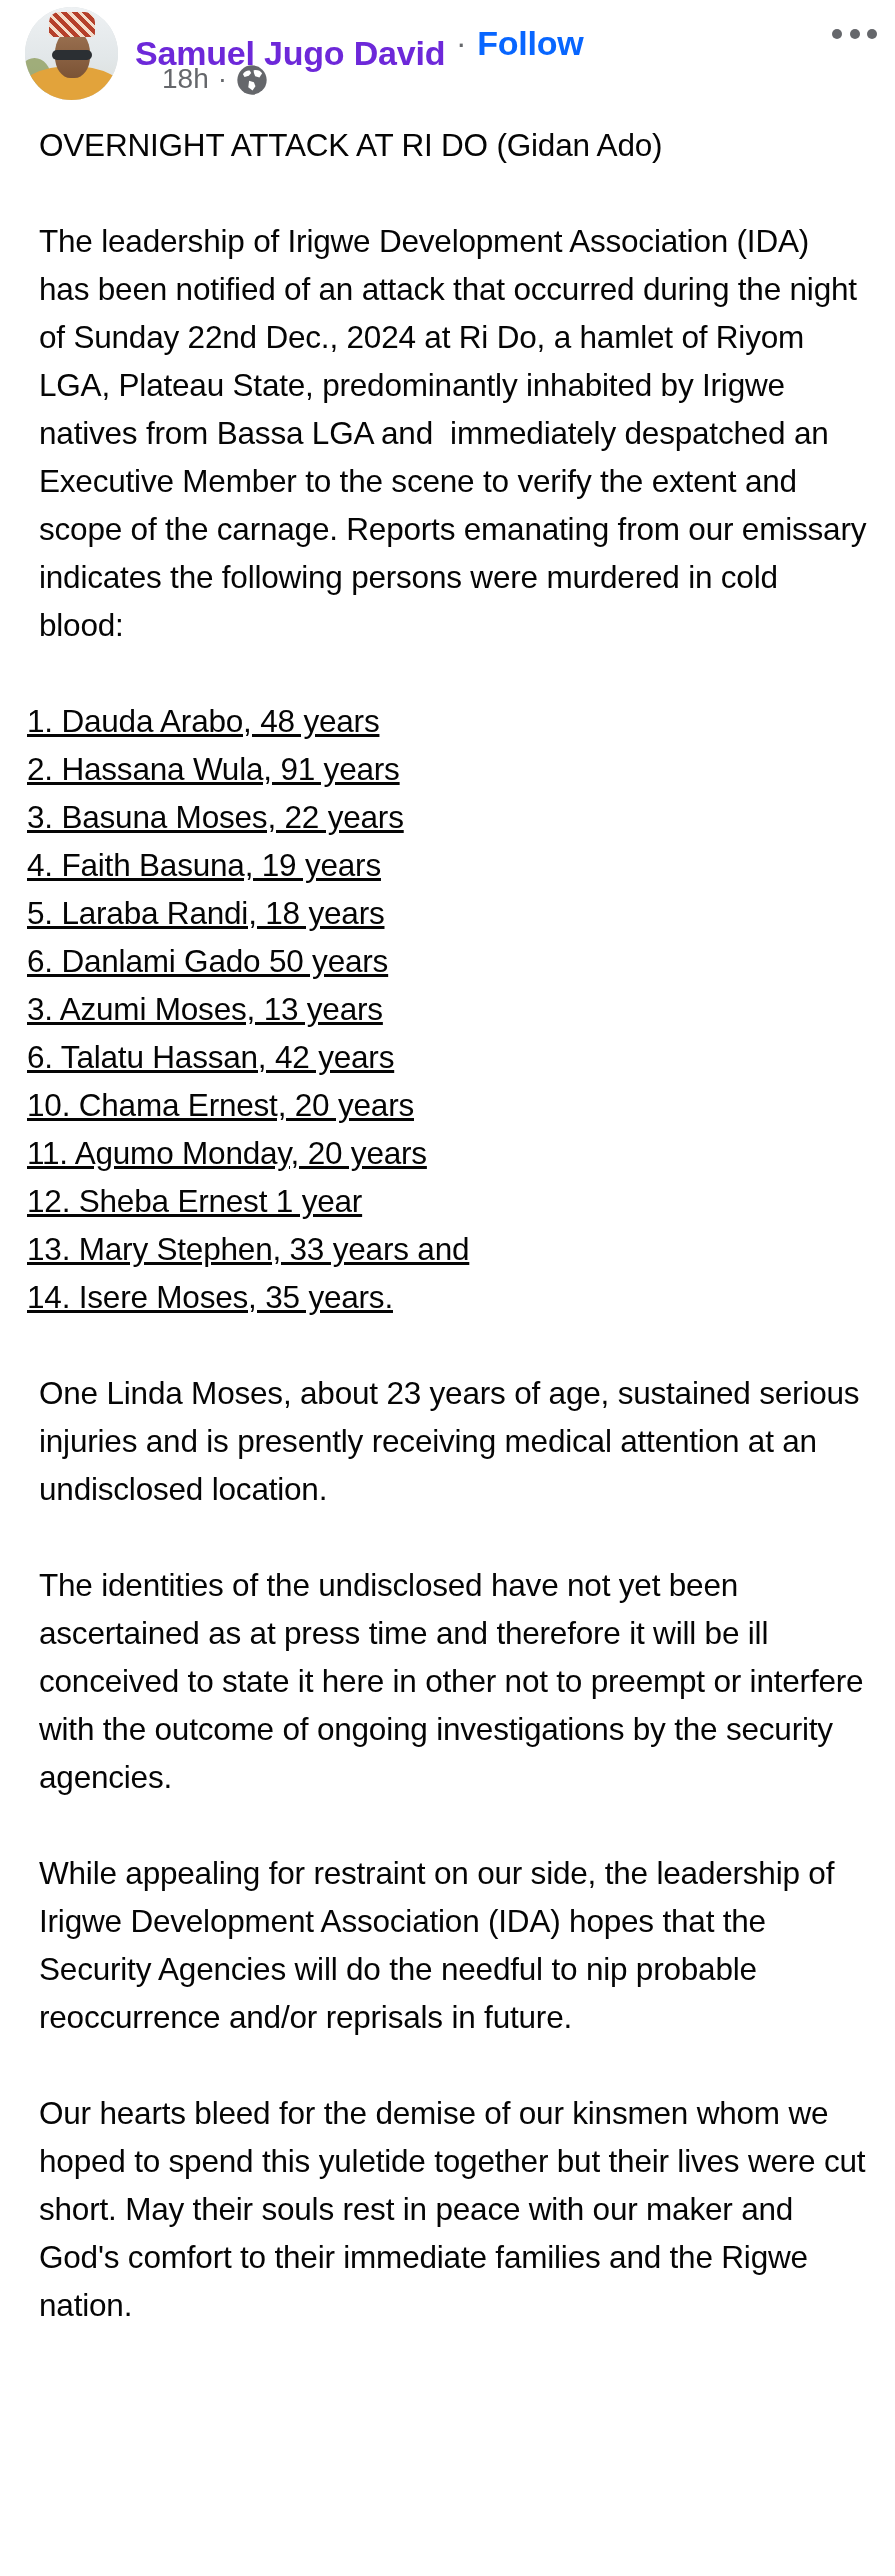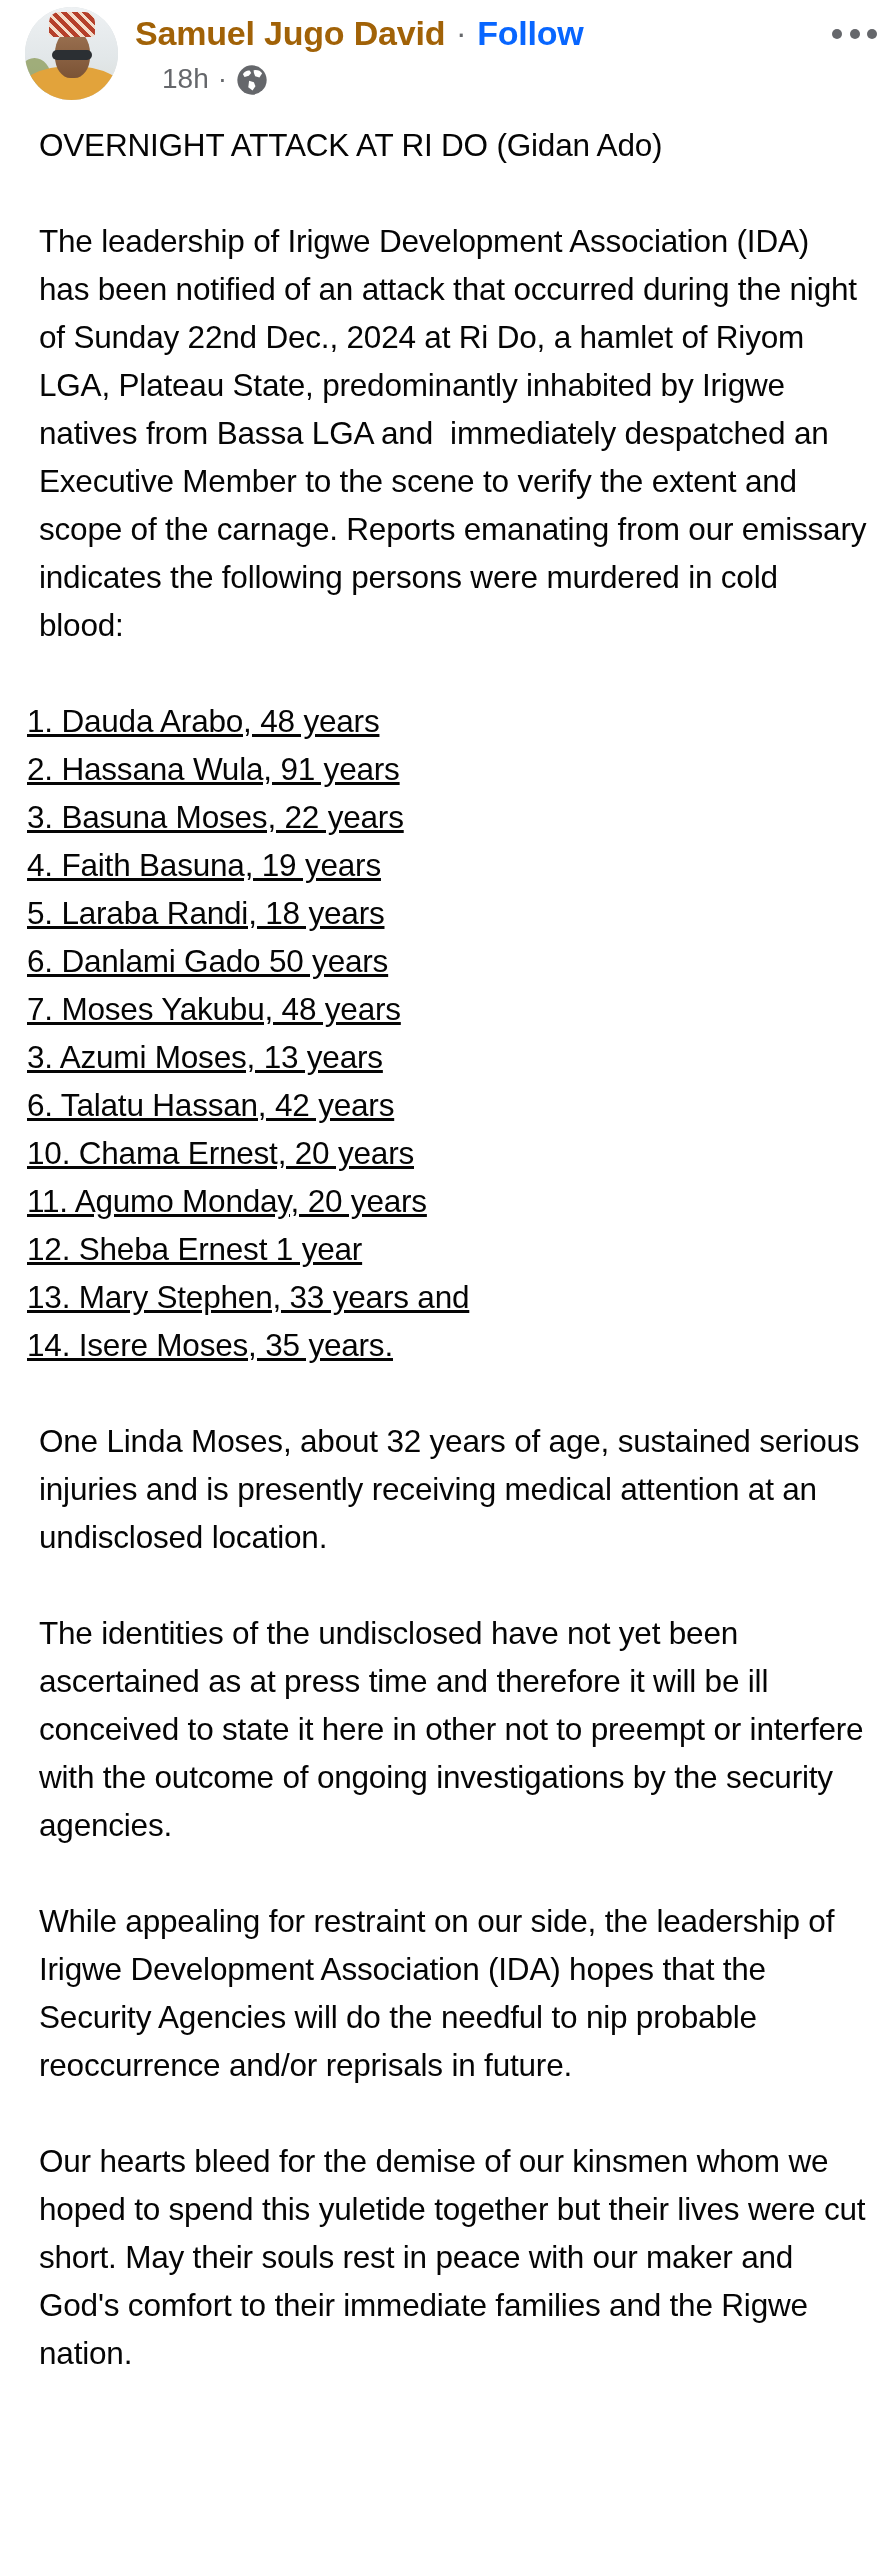--- a/index.html
+++ b/index.html
@@ -30,21 +30,21 @@
              background:#b5402b; border-radius:10px 10px 4.1px 4.1px;
              background-image:repeating-linear-gradient(45deg, rgba(255,248,230,.85) 0 3.3px, rgba(181,64,43,.95) 3.3px 7.5px); }
   .av-glasses{ position:absolute; left:27px; top:43px; width:40px; height:10px;
              background:#2b2f33; border-radius:5px; }
   .name-row {
     position:absolute; left:135px; top:13.3px;
     display:flex; align-items:center;
     font-size:34px; line-height:40px; letter-spacing:-0.2px;
     white-space:nowrap;
   }
-  .author { font-weight:700; color:#a16207; }
+  .author { font-weight:700; color:#6d28d9;margin-top:20px; }
   .name-dot { color:#65676B; font-weight:400; margin:0 10.8px; font-size:31.5px; }
   .follow { font-weight:600; }
   .meta-row {
     position:absolute; left:135px; top:61px;
     display:flex; align-items:center;
     font-size:28px; line-height:36px; color:#65676B;margin-left:27px;
   }
   .meta-dot { margin:0 9px; }
   .globe { width:32px; height:32px; display:block; margin-top:1.7px; }
   .more-btn {
@@ -109,30 +109,29 @@
     <p>OVERNIGHT ATTACK AT RI DO (Gidan Ado)</p>
     <p>The leadership of Irigwe Development Association (IDA) has been notified of an attack that occurred during the night of Sunday 22nd Dec., 2024 at Ri Do, a hamlet of Riyom LGA, Plateau State, predominantly inhabited by Irigwe natives from Bassa LGA and  immediately despatched an Executive Member to the scene to verify the extent and scope of the carnage. Reports emanating from our emissary indicates the following persons were murdered in cold blood:</p>
 
     <div class="victims">
       <div>1. Dauda Arabo, 48 years</div>
       <div>2. Hassana Wula, 91 years</div>
       <div>3. Basuna Moses, 22 years</div>
       <div>4. Faith Basuna, 19 years</div>
       <div>5. Laraba Randi, 18 years</div>
       <div>6. Danlami Gado 50 years</div>
-      <div>7. Moses Yakubu, 48 years</div>
       <div>3. Azumi Moses, 13 years</div>
       <div>6. Talatu Hassan, 42 years</div>
       <div>10. Chama Ernest, 20 years</div>
       <div>11. Agumo Monday, 20 years</div>
       <div>12. Sheba Ernest 1 year</div>
       <div>13. Mary Stephen, 33 years and</div>
       <div>14. Isere Moses, 35 years.</div>
     </div>
 
-    <p>One Linda Moses, about 32 years of age, sustained serious injuries and is presently receiving medical attention at an undisclosed location.</p>
+    <p>One Linda Moses, about 23 years of age, sustained serious injuries and is presently receiving medical attention at an undisclosed location.</p>
     <p>The identities of the undisclosed have not yet been ascertained as at press time and therefore it will be ill conceived to state it here in other not to preempt or interfere with the outcome of ongoing investigations by the security agencies.</p>
     <p>While appealing for restraint on our side, the leadership of Irigwe Development Association (IDA) hopes that the Security Agencies will do the needful to nip probable reoccurrence and/or reprisals in future.</p>
     <p>Our hearts bleed for the demise of our kinsmen whom we hoped to spend this yuletide together but their lives were cut short. May their souls rest in peace with our maker and God's comfort to their immediate families and the Rigwe nation.</p>
   </div>
 
 </div>
 
 
 </body></html>

